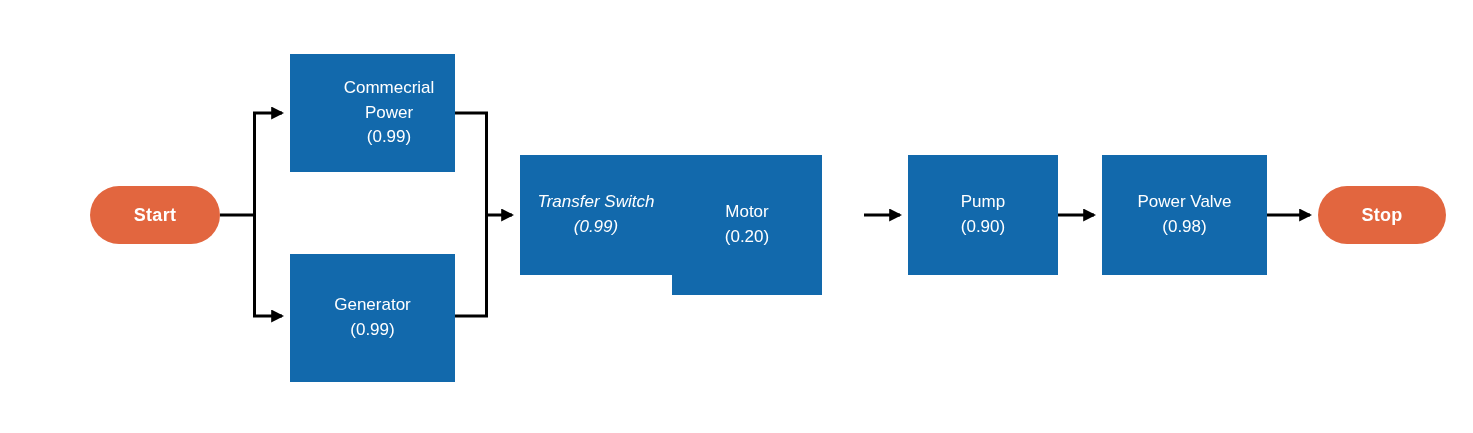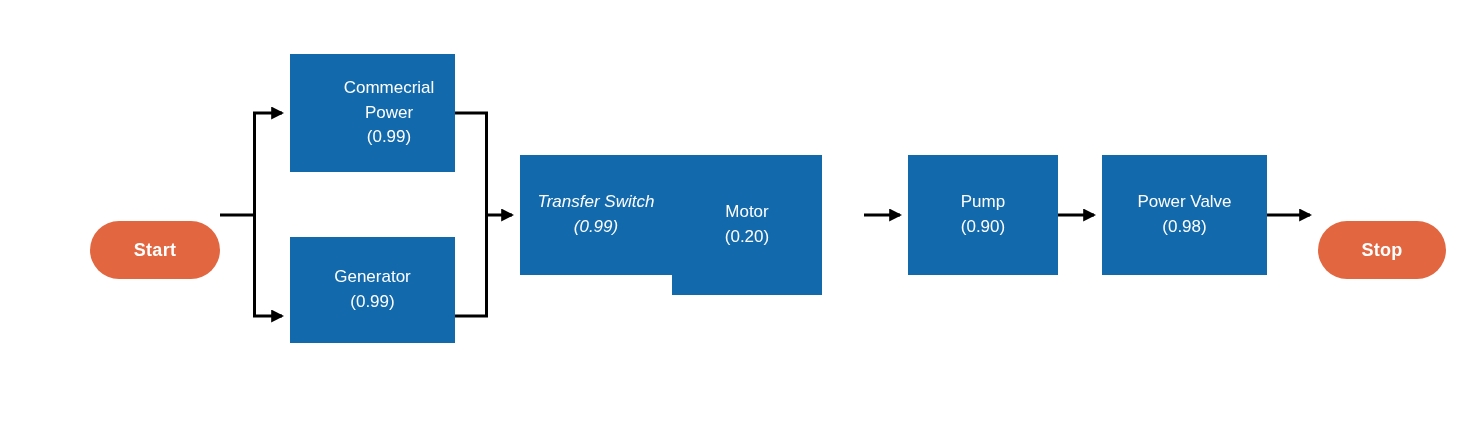--- a/index.html
+++ b/index.html
@@ -41,26 +41,25 @@
   }
   .block .block-title {
     white-space: pre-line;
   }
   .terminal {
     background: #e2663f;
     border-radius: 29px;
     font-size: 18px;
     font-weight: bold;
     letter-spacing: 0.3px;
-    margin-top: 35px;
   }
   
   #node-start          { left: 90px;   top: 186px; width: 130px; height: 58px; }
   #node-commercial     { left: 290px;  top: 54px;  width: 165px; height: 118px; padding-left: 43px; }
-  #node-generator      { left: 290px;  top: 237px; width: 165px; height: 106px; }
+  #node-generator      { left: 290px;  top: 254px; width: 165px; height: 128px; }
   #node-transfer       { left: 520px;  top: 155px; width: 152px; height: 120px; font-style: italic; }
   #node-motor          { left: 672px;  top: 155px; width: 150px; height: 140px; text-align: right; }
   #node-pump           { left: 908px;  top: 155px; width: 150px; height: 120px; }
   #node-output-valve   { left: 1102px; top: 155px; width: 165px; height: 120px; }
   #node-stop           { left: 1318px; top: 186px; width: 128px; height: 58px; justify-content: center; }
 </style>
 </head>
 <body>
 
 <div class="stage">

